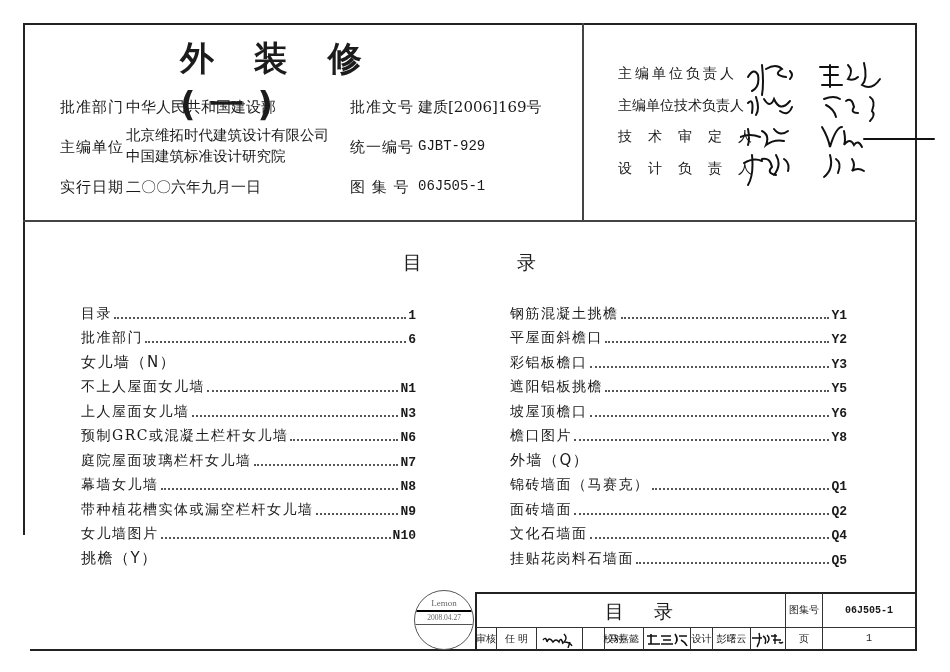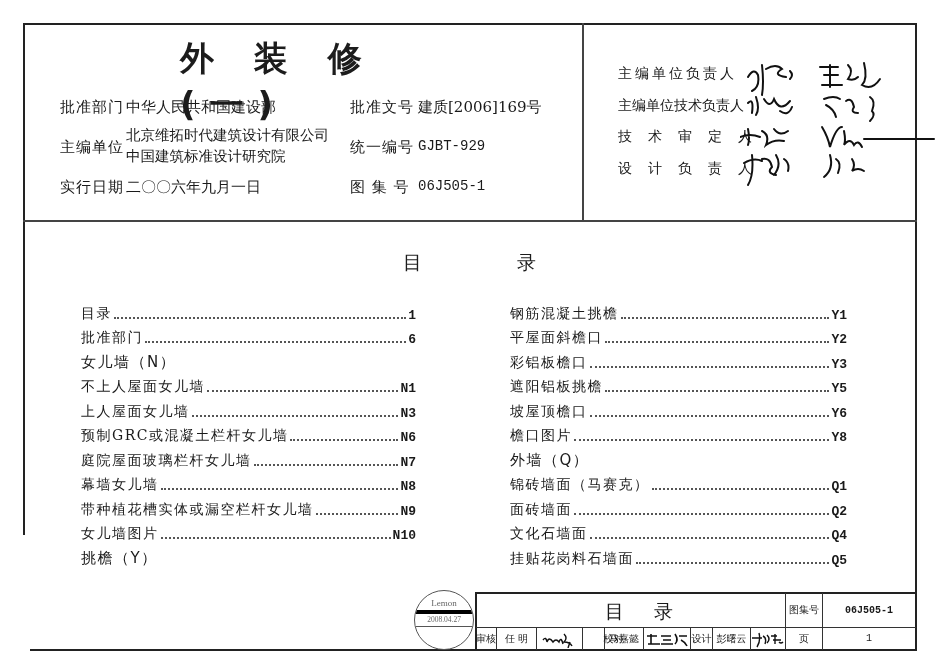--- a/index.html
+++ b/index.html
@@ -197,21 +197,21 @@
     </div>
   <div class="toc-row">
       <span class="t">挂贴花岗料石墙面</span>
       <span class="dots"></span>
       <span class="p">Q5</span>
     </div>
 </div>
 
 <div class="abs" style="left:414px; top:590px; width:60px; height:60px; border:1px solid #555; border-radius:50%; box-sizing:border-box; overflow:hidden;">
   <div style="position:absolute; left:0; right:0; top:7px; text-align:center; font-family:'Liberation Serif', serif; font-size:9px; color:#666;">Lemon</div>
-  <div style="position:absolute; left:0; right:0; top:19px; height:12px; border-top:4px solid #000000; border-bottom:1px solid #555;">
+  <div style="position:absolute; left:0; right:0; top:19px; height:12px; border-top:2px solid #000000; border-bottom:1px solid #555;">
     <div style="text-align:center; font-family:'Liberation Serif', serif; font-size:7.5px; color:#666; line-height:12px;">2008.04.27</div>
   </div>
 </div>
 
 <div class="tb" style="left:475px; top:592px; width:442px; height:59px;"></div>
 <div class="hline" style="left:476px; top:627px; width:440px;"></div>
 <div class="vline" style="left:785px; top:593px; height:57px;"></div>
 <div class="vline" style="left:822px; top:593px; height:57px;"></div>
 
 <div class="abs" style="left:605px; top:599px; font-family:'DejaVu Sans', sans-serif; font-size:19px;">目</div>

